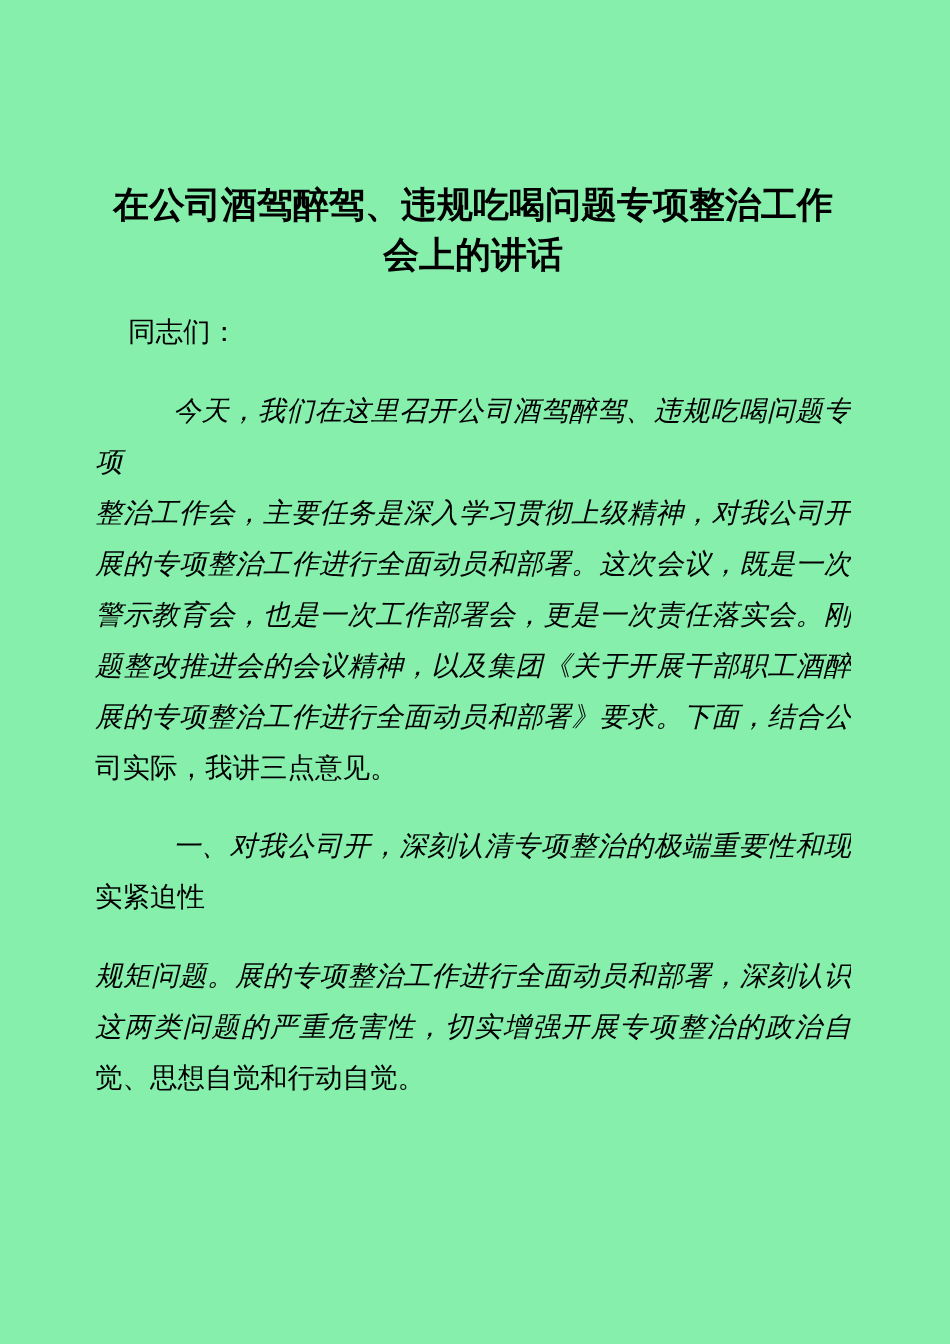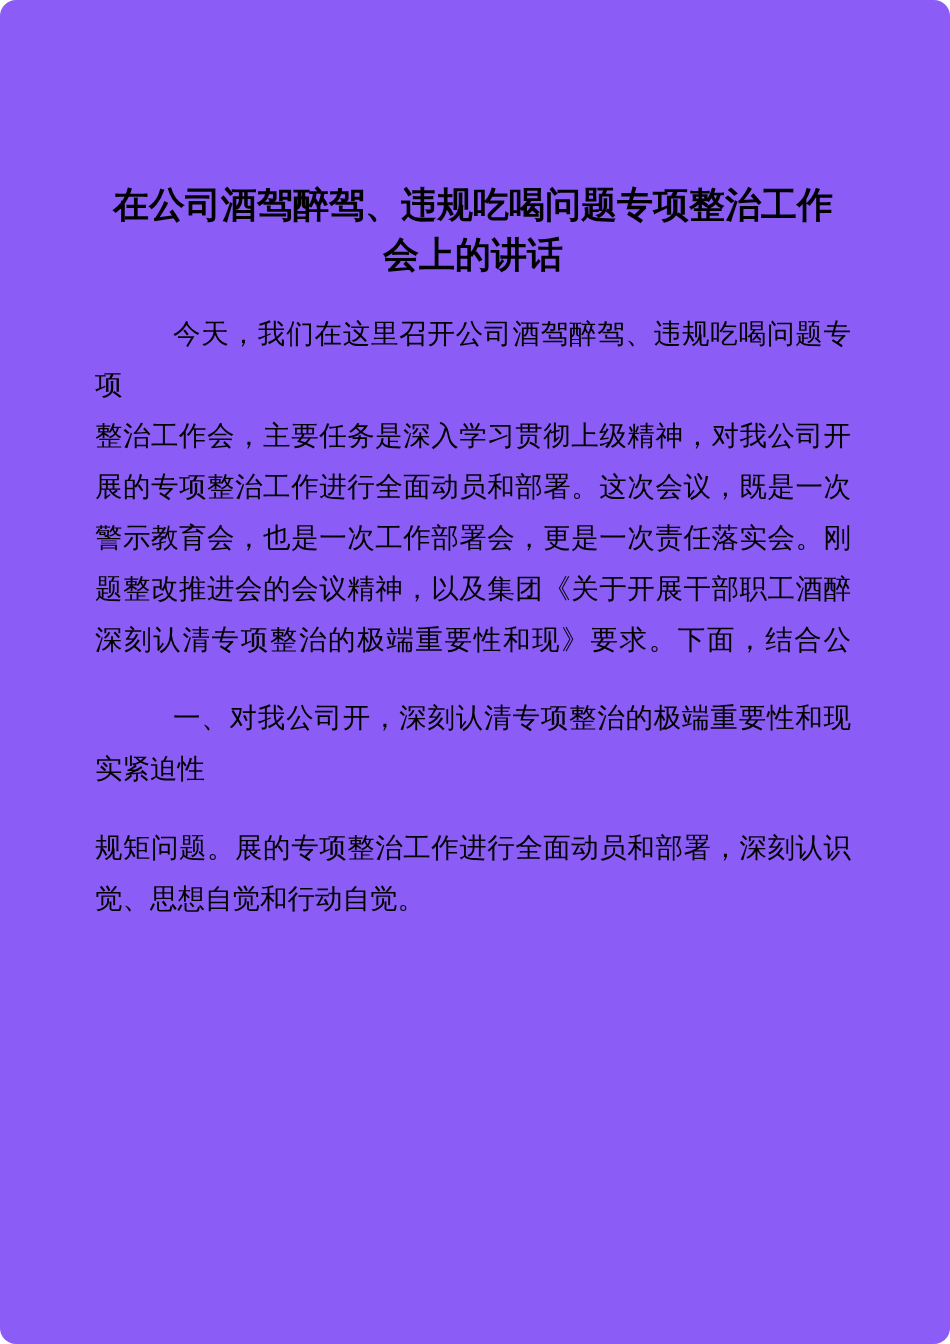--- a/index.html
+++ b/index.html
@@ -4,25 +4,24 @@
 <style>
   html, body {
     margin: 0;
     padding: 0;
     background: #ffffff;
   }
   .page {
     position: relative;
     width: 950px;
     height: 1344px;
-    background: #8b5cf6;
+    background: #86efac;
     color: #000000;
     font-family: "Liberation Sans", sans-serif;
     overflow: hidden;
-    border-radius: 16px;
   }
   .doc-title {
     margin: 180px 99px 0 95px; 
     font-size: 36px;
     line-height: 50px;
     font-weight: 700;
     text-align: center;
   }
   .title-line { white-space: nowrap; }
   .doc-body {
@@ -30,59 +29,62 @@
     font-size: 27.5px;
     line-height: 51px;
   }
   .para { margin: 0; padding: 0; }
   .line {
     text-align: justify;
     text-justify: inter-ideograph;
     text-align-last: left;
     overflow: hidden;
   }
-  .line.fill { text-align-last: justify; }
+  .line.fill { text-align-last: justify; font-style: italic; }
   .ind-sal  { text-indent: 33px; }  
   .ind-para { text-indent: 78px; }
 </style>
 </head>
 <body>
 
 <div class="page">
 
   <h1 class="doc-title">
     <div class="title-line">在公司酒驾醉驾、违规吃喝问题专项整治工作</div>
     <div class="title-line">会上的讲话</div>
   </h1>
 
   <div class="doc-body">
 
     <p class="para">
       </p>
+      <div class="line ind-sal">同志们：</div>
     <p></p>
 
     <p class="para">
       </p>
       <div class="line ind-para fill">今天，我们在这里召开公司酒驾醉驾、违规吃喝问题专项</div>
       <div class="line fill">整治工作会，主要任务是深入学习贯彻上级精神，对我公司开</div>
       <div class="line fill">展的专项整治工作进行全面动员和部署。这次会议，既是一次</div>
       <div class="line fill">警示教育会，也是一次工作部署会，更是一次责任落实会。刚</div>
       <div class="line fill">题整改推进会的会议精神，以及集团《关于开展干部职工酒醉</div>
-      <div class="line fill">深刻认清专项整治的极端重要性和现》要求。下面，结合公</div>
+      <div class="line fill">展的专项整治工作进行全面动员和部署》要求。下面，结合公</div>
+      <div class="line">司实际，我讲三点意见。</div>
     <p></p>
 
     <p class="para heading">
       </p>
       <div class="line ind-para fill">一、对我公司开，深刻认清专项整治的极端重要性和现</div>
       <div class="line">实紧迫性</div>
     <p></p>
 
     <p class="para">
       </p>
       <div class="line fill">规矩问题。展的专项整治工作进行全面动员和部署，深刻认识</div>
+      <div class="line fill">这两类问题的严重危害性，切实增强开展专项整治的政治自</div>
       <div class="line">觉、思想自觉和行动自觉。</div>
     <p></p>
 
     <p class="para">
       </p>
     <p></p>
 
   </div>
 </div>
 

